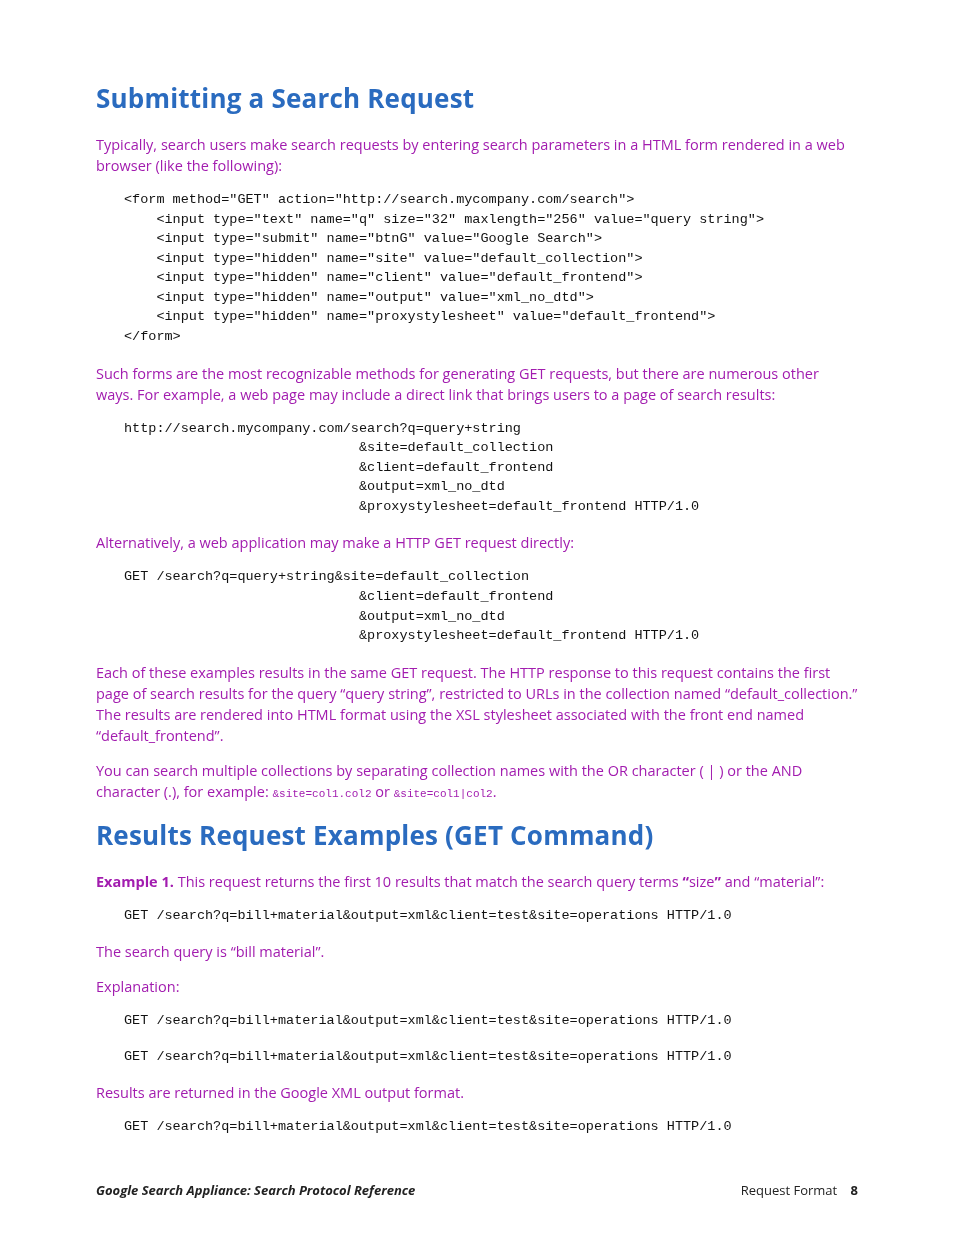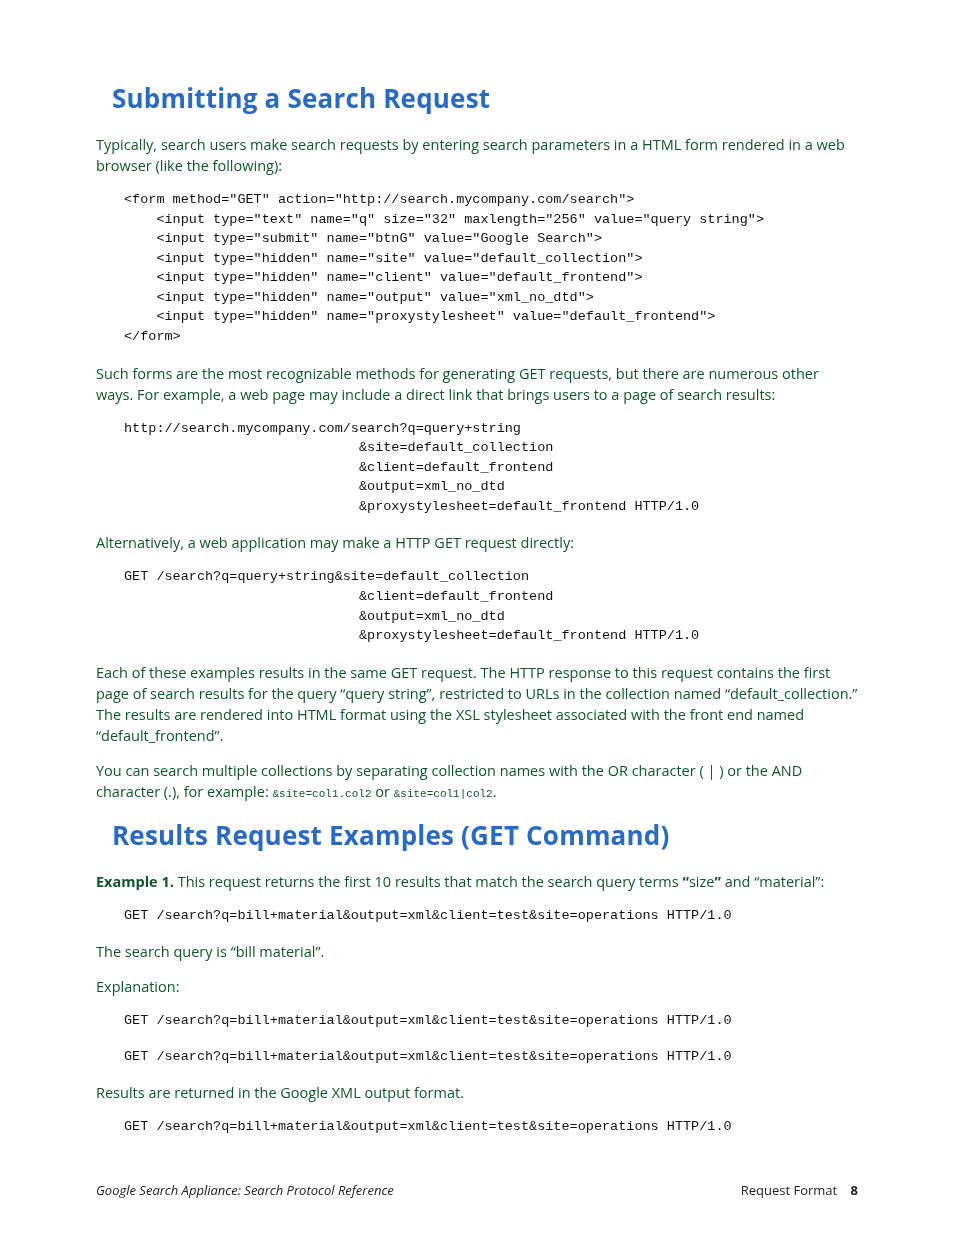--- a/index.html
+++ b/index.html
@@ -14,28 +14,28 @@
     width: 954px;
     min-height: 1235px;
     padding: 80px 96px 30px 96px;
     position: relative;
     background: #fff;
   }
   h2.section {
     color: #2a6bbf;
     font-weight: 700;
     font-size: 26px;
-    margin: 0 0 18px 16px;
+    margin: 0 0 18px 0;
     letter-spacing: 0.2px;
   }
   .body-text {
     font-size: 14.5px;
     line-height: 1.45;
     margin: 1px 0 14px 0;
-    color: #14532d;
+    color: #a21caf;
   }
   pre.codeblock {
     font-family: "Courier New", Courier, monospace;
     font-size: 13.5px;
     line-height: 1.45;
     white-space: pre;
     margin: 0 0 16px 0;
     padding-left: 28px;
     color: #111;
   }
@@ -47,21 +47,21 @@
   .footer {
     position: absolute;
     bottom: 36px;
     left: 96px;
     right: 96px;
     display: flex;
     justify-content: space-between;
     font-size: 13px;
     color: #222;
   }
-  .footer .left { font-style: italic; }
+  .footer .left { font-style: italic; font-weight: bold; }
   .footer .right .pnum { font-weight: 700; margin-left: 10px; }
   strong { font-weight: 700; }
 </style>
 </head>
 <body>
 
 <div class="page">
 
   <h2 class="section">Submitting a Search Request</h2>
 

